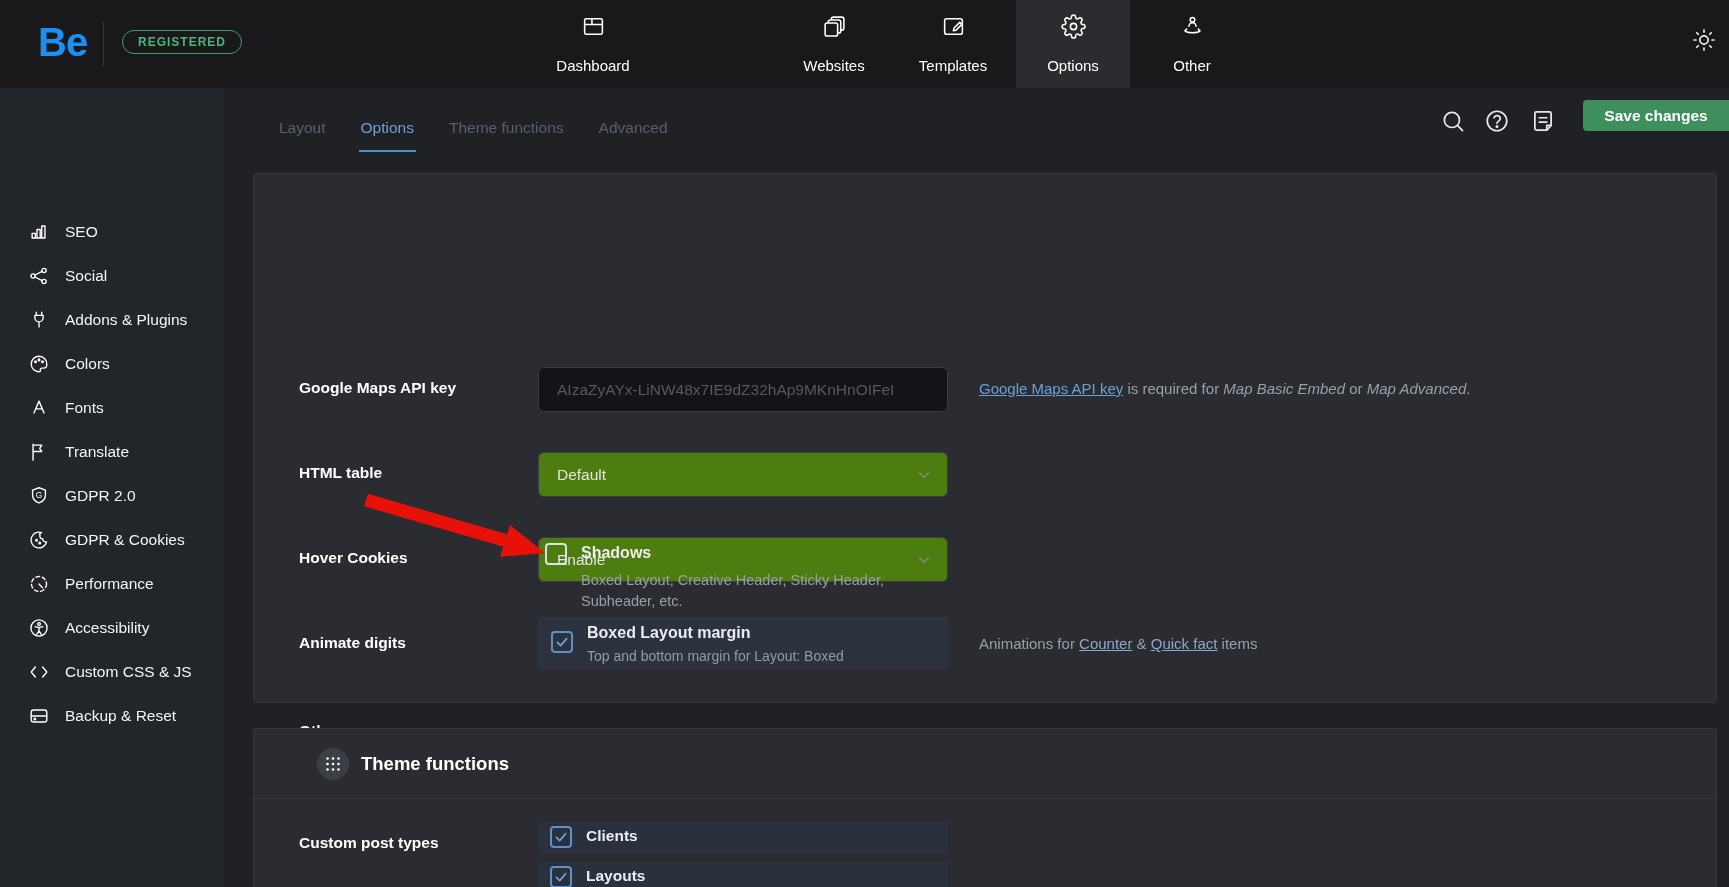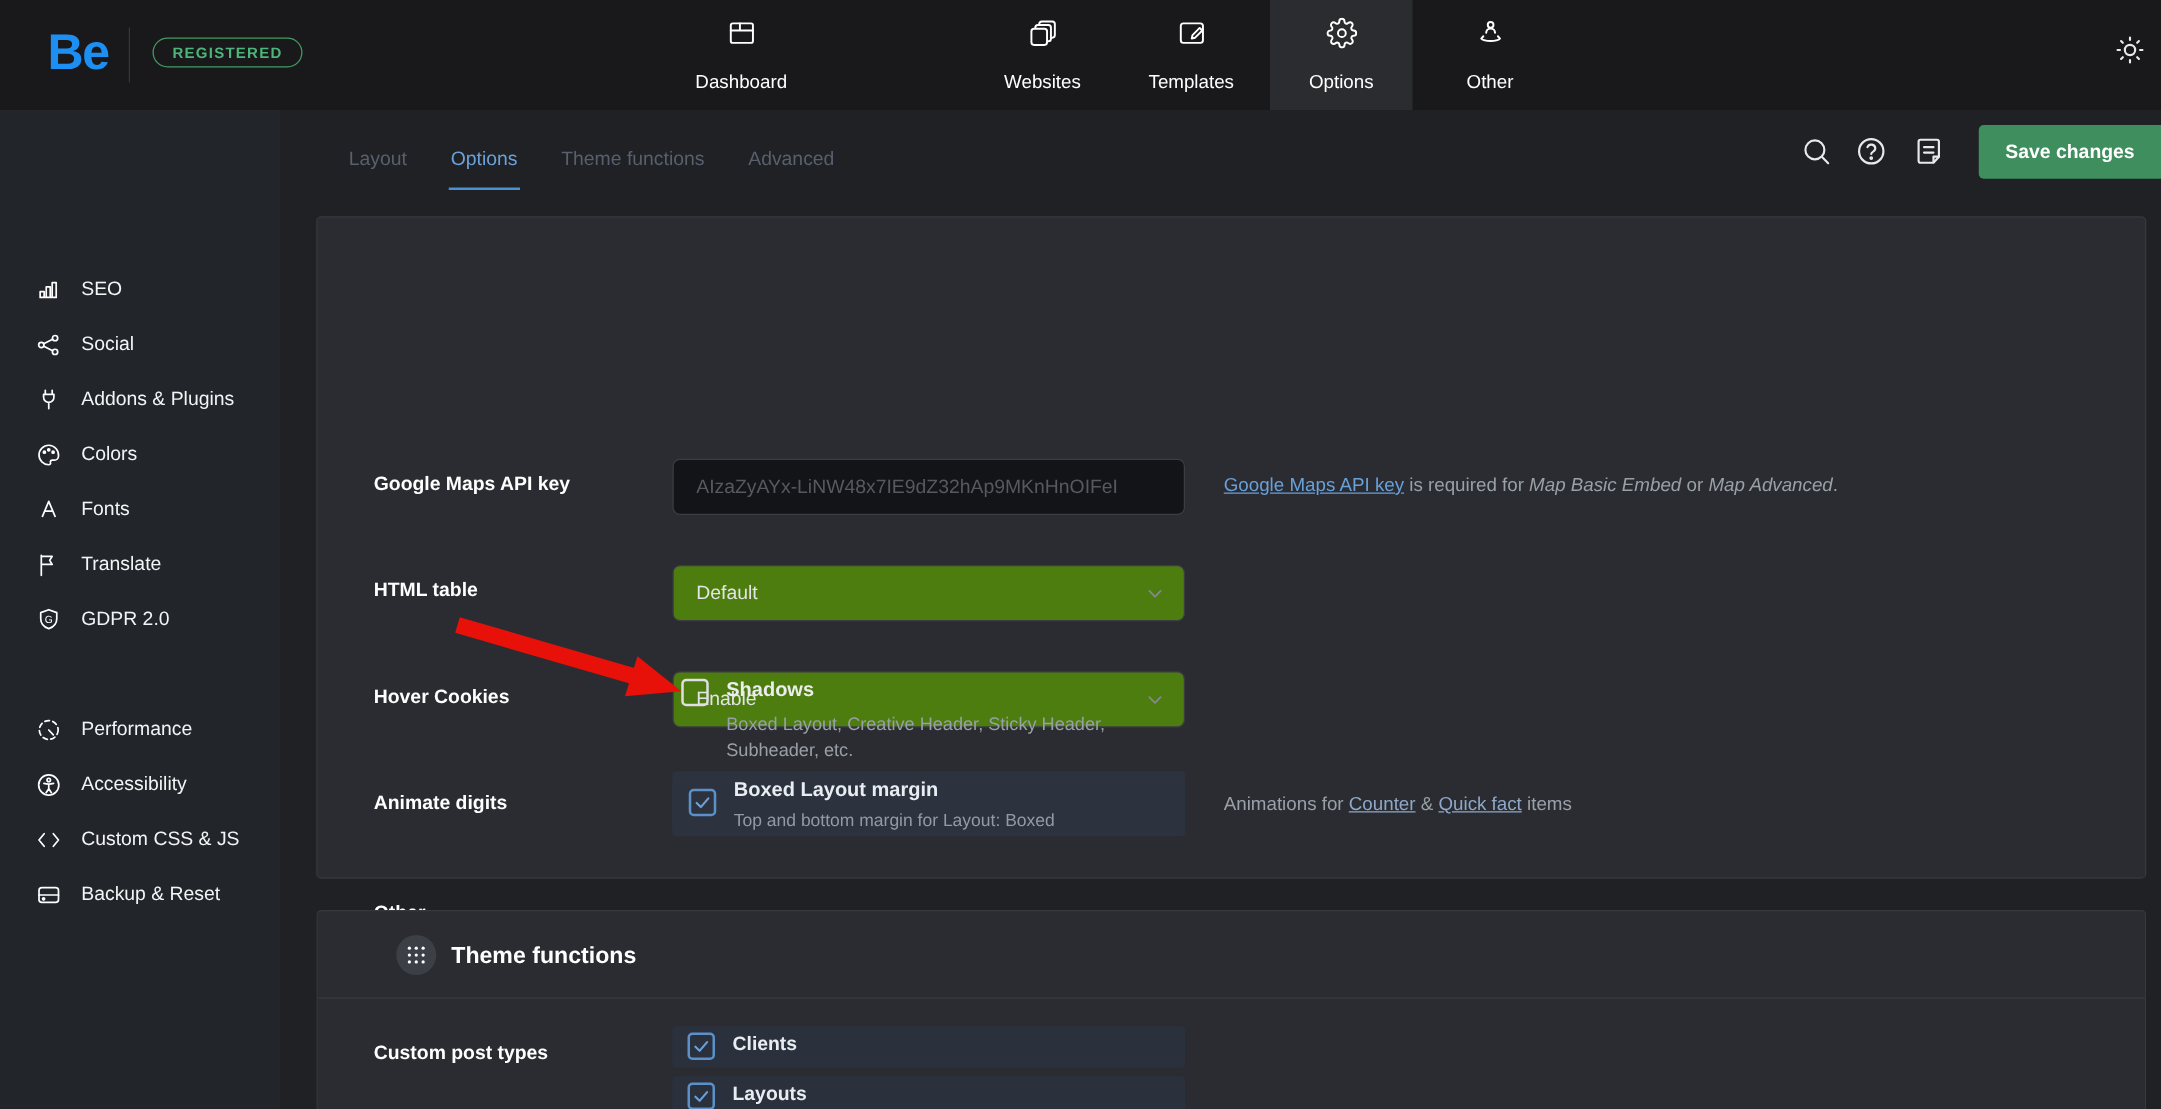--- a/index.html
+++ b/index.html
@@ -27,21 +27,21 @@
     stroke-width:1.5; stroke-linecap:round; stroke-linejoin:round; }
   .side-item .side-label { position:absolute; left:65px; font-size:15.5px; }
 
   
   #tabrow { position:absolute; left:224px; top:88px; width:1505px; height:85px; }
   #tabs { position:absolute; left:53px; top:0; height:85px; display:flex; gap:31px; align-items:center; }
   .tab { font-size:15.5px; color:#58606e; cursor:pointer; padding:10px 2px 13px 2px; border-bottom:2px solid transparent; }
   .tab.active { color:#6ba1d9; border-bottom-color:#4a90d2; }
   .action-icon { position:absolute; top:108px; width:26px; height:26px; cursor:pointer; }
   .action-icon svg { width:26px; height:26px; stroke:#e8e9ea; fill:none; stroke-width:1.6; stroke-linecap:round; stroke-linejoin:round; }
-  #save-btn { position:absolute; left:1583px; top:100px; width:146px; height:43px; background:#3e8e5e; color:#fff;
+  #save-btn { position:absolute; left:1583px; top:100px; width:146px; height:31px; background:#3e8e5e; color:#fff;
     border:none; border-radius:4px 0 0 4px; font-size:15.5px; font-weight:700; cursor:pointer; font-family:inherit; }
 
   
   .card { position:absolute; left:253px; width:1464px; background:#2a2c31; border:1px solid #36383d; border-radius:4px; }
   #card-options { top:173px; height:530px; }
   #card-theme { top:728px; height:200px; border-bottom:none; border-radius:4px 4px 0 0; }
 
   .form-label { position:absolute; left:45px; color:#fff; font-size:15.5px; font-weight:700; }
   .text-input { position:absolute; left:284px; width:410px; height:45px; background:#131418; border:1px solid #3b3d43;
     border-radius:6px; color:#e3e4e6; font-size:15.5px; padding:0 40px 0 18px; font-family:inherit; }
@@ -177,20 +177,28 @@
         <path d="M5.5 21V3.5M5.5 4.5h9.5l-2.2 3.5 2.2 3.5H5.5"></path>
       </svg>
     <span class="side-label">Translate</span>
   </div>
   <div class="side-item" style="top:388px">
     <svg viewBox="0 0 24 24">
         <path d="M12 3l7 2.6v5.2c0 4.4-2.9 7.3-7 8.7-4.1-1.4-7-4.3-7-8.7V5.6z"></path>
         <text x="12" y="14.5" text-anchor="middle" font-size="9" fill="#fff" stroke="none" font-family="Liberation Sans, sans-serif">G</text>
       </svg>
     <span class="side-label">GDPR 2.0</span>
+  </div>
+  <div class="side-item" style="top:432px">
+    <svg viewBox="0 0 24 24">
+        <path d="M14.8 3.9A8.6 8.6 0 1 0 20.3 14c-2.4.4-4.3-1-4.2-3.3-2.2.3-3.7-1.6-3-4.2-.8-.6-1-1.5 1.7-2.6z"></path>
+        <circle cx="9.3" cy="12.3" r=".9" fill="#fff"></circle>
+        <circle cx="12.8" cy="15.3" r=".9" fill="#fff"></circle>
+      </svg>
+    <span class="side-label">GDPR &amp; Cookies</span>
   </div>
   <div class="side-item" style="top:476px">
     <svg viewBox="0 0 24 24">
         <circle cx="12" cy="12" r="8.2" stroke-dasharray="4 3"></circle>
         <path d="m12 12 4 4.2"></path>
       </svg>
     <span class="side-label">Performance</span>
   </div>
   <div class="side-item" style="top:520px">
     <svg viewBox="0 0 24 24">

